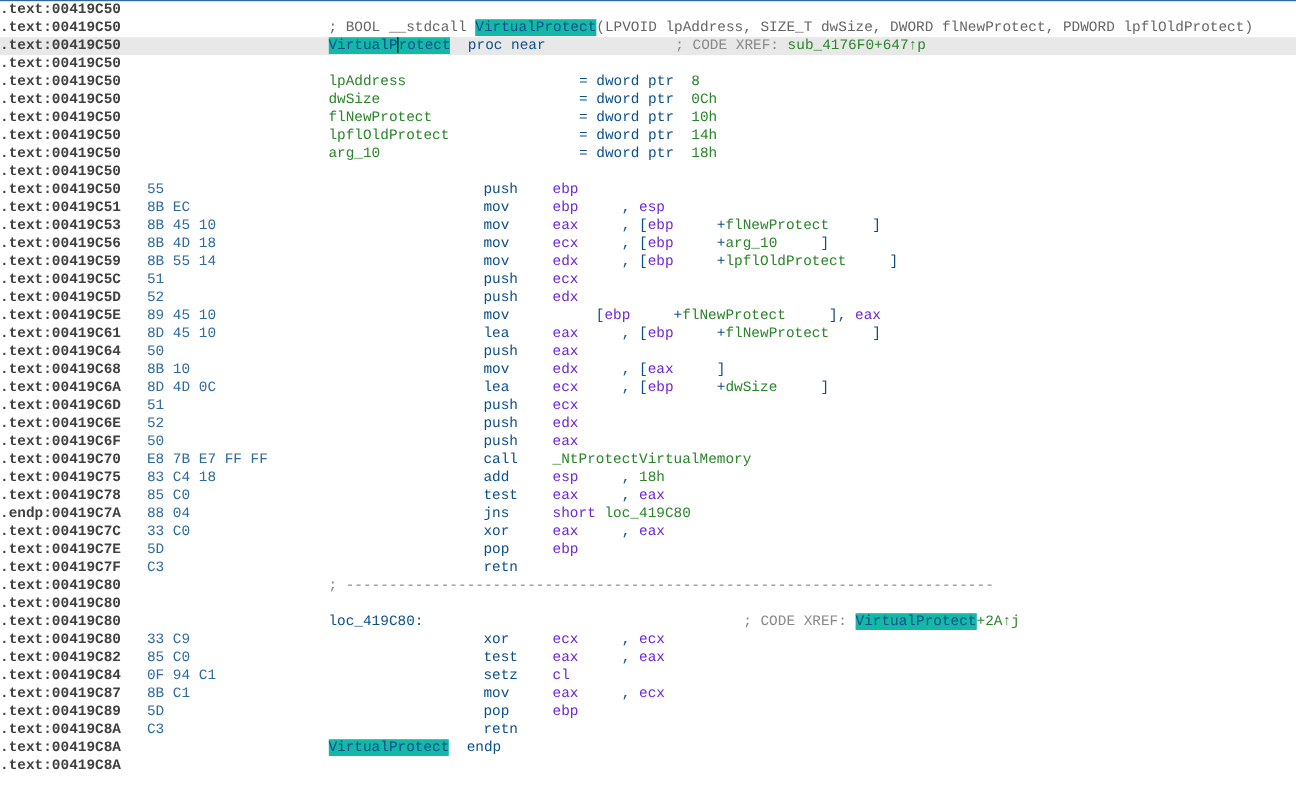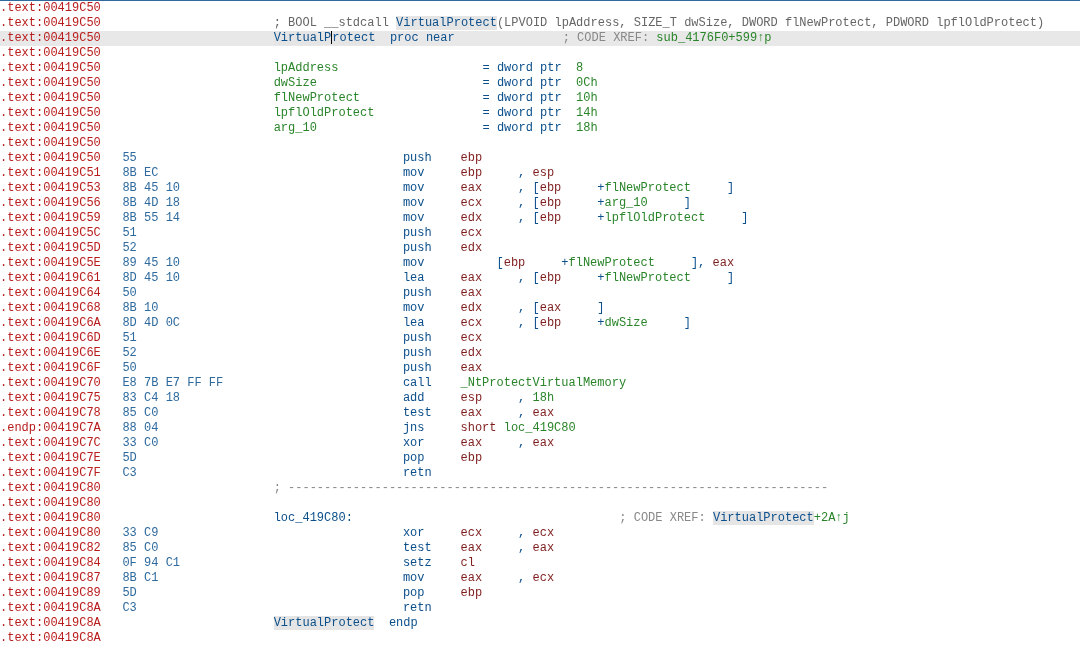--- a/index.html
+++ b/index.html
@@ -17,44 +17,44 @@
     height: 15px;
   }
   .caret {
     display:inline-block;
     width:0;
     border-left:1px solid #000;
     height:13px;
     vertical-align:middle;
     margin:0;
   }
-  .addr   { color: #b91c1c; }
+  .addr   { color: #404040; font-weight: bold; }
   .bytes  { color: #2e6a9e; }
   .cmt    { color: #666666; }
-  .hl     { background: #e5e5e5; color: #0b4f8c; }
+  .hl     { background: #14b8a6; color: #0b4f8c; }
   .proc   { color: #0b4f8c; }
   .num    { color: #2a852a; }
   .ident  { color: #2a852a; }
   .mnem   { color: #0b4f8c; margin-left: 14px; }
-  .reg    { color: #7f1d1d; }
+  .reg    { color: #6d28d9; }
   .op     { color: #0b4f8c; margin-left: 36px; }
   .xreflbl{ color: #888888; }
   .xref   { color: #2a852a; }
   .dash   { color: #888888; }
   .cursor-row { background: #e8e8e8; }
   .topline { height: 1px; background: #2e6a9e; width: 100%; }
 </style>
 </head>
 <body>
 
 <div class="topline"></div>
 <div id="listing">
     <div class="line"><span class="addr">.text:00419C50  </span></div>
     <div class="line"><span class="addr">.text:00419C50  </span><span>                      </span><span class="cmt">; BOOL __stdcall </span><span class="hl">VirtualProtect</span><span class="cmt">(LPVOID lpAddress, SIZE_T dwSize, DWORD flNewProtect, PDWORD lpflOldProtect)</span></div>
-    <div class="line cursor-row"><span class="addr">.text:00419C50  </span><span>                      </span><span class="hl">VirtualP<span class="caret"></span>rotect</span><span>  </span><span class="proc">proc near               </span><span class="xreflbl">; CODE XREF: </span><span class="xref">sub_4176F0+599↑p</span></div>
+    <div class="line cursor-row"><span class="addr">.text:00419C50  </span><span>                      </span><span class="hl">VirtualP<span class="caret"></span>rotect</span><span>  </span><span class="proc">proc near               </span><span class="xreflbl">; CODE XREF: </span><span class="xref">sub_4176F0+647↑p</span></div>
     <div class="line"><span class="addr">.text:00419C50  </span></div>
     <div class="line"><span class="addr">.text:00419C50  </span><span>                      </span><span class="ident">lpAddress               </span><span class="op">= dword ptr  </span><span class="num">8</span></div>
     <div class="line"><span class="addr">.text:00419C50  </span><span>                      </span><span class="ident">dwSize                  </span><span class="op">= dword ptr  </span><span class="num">0Ch</span></div>
     <div class="line"><span class="addr">.text:00419C50  </span><span>                      </span><span class="ident">flNewProtect            </span><span class="op">= dword ptr  </span><span class="num">10h</span></div>
     <div class="line"><span class="addr">.text:00419C50  </span><span>                      </span><span class="ident">lpflOldProtect          </span><span class="op">= dword ptr  </span><span class="num">14h</span></div>
     <div class="line"><span class="addr">.text:00419C50  </span><span>                      </span><span class="ident">arg_10                  </span><span class="op">= dword ptr  </span><span class="num">18h</span></div>
     <div class="line"><span class="addr">.text:00419C50  </span></div>
     <div class="line"><span class="addr">.text:00419C50  </span><span class="bytes"> 55                                   </span><span class="mnem">push    </span><span class="reg">ebp</span></div>
     <div class="line"><span class="addr">.text:00419C51  </span><span class="bytes"> 8B EC                                </span><span class="mnem">mov     </span><span class="reg">ebp</span><span class="op">, </span><span class="reg">esp</span></div>
     <div class="line"><span class="addr">.text:00419C53  </span><span class="bytes"> 8B 45 10                             </span><span class="mnem">mov     </span><span class="reg">eax</span><span class="op">, [</span><span class="reg">ebp</span><span class="op">+</span><span class="ident">flNewProtect</span><span class="op">]</span></div>

